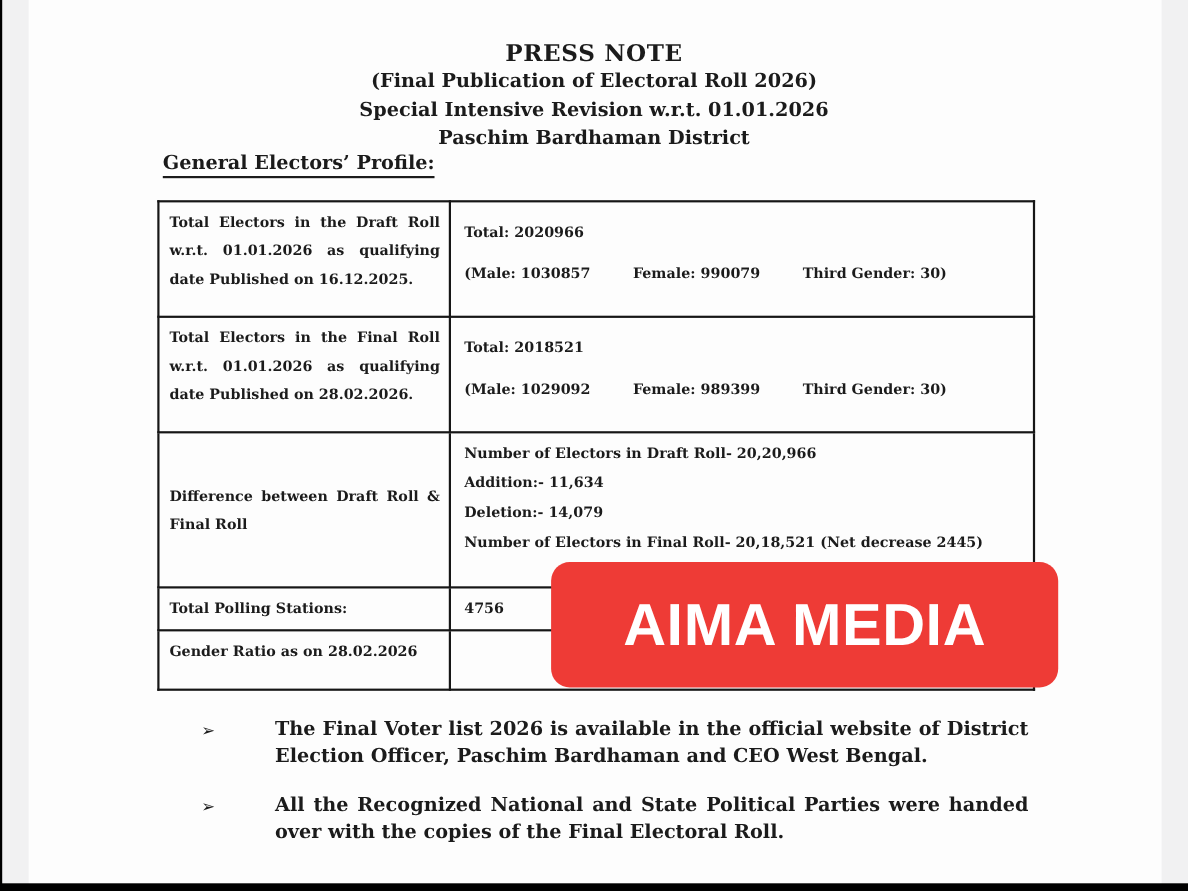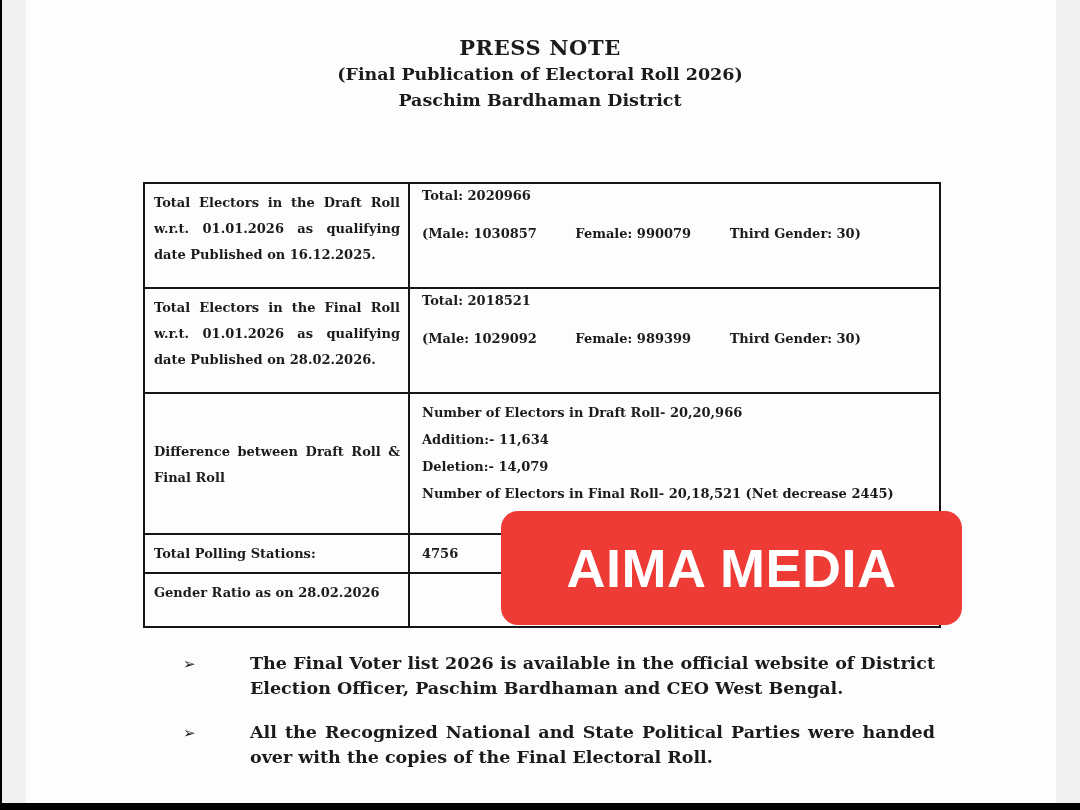--- a/index.html
+++ b/index.html
@@ -42,21 +42,21 @@
     width: 265px;
     padding: 6px 8px 4px 9px;
     text-align: justify;
     line-height: 26px;
   }
   td.lbl.centered { vertical-align: middle; }
   td.val { padding: 0 8px 0 12px; }
   .r1 { height: 105px; } .r2 { height: 105px; } .r3 { height: 141px; }
   .r4 { height: 39px; }  .r5 { height: 54px; }
 
-  .total-line { line-height: 24px; }
+  .total-line { padding-top: 16px; line-height: 24px; }
   .mf-line { padding-top: 14px; line-height: 24px; white-space: nowrap; }
   .mf-line .seg { margin-right: 34px; margin-top: 33px; }
   .mf-line .seg:last-child { margin-right: 0; }
 
   .diff-lines { padding-top: 5px; }
   .diff-lines div { line-height: 27px; }
   td.val .single { line-height: 24px; }
   .r4 td.val .single { padding-top: 7px; }
   .r5 td.val .single { padding-top: 14px; text-align: right; }
 
@@ -91,23 +91,27 @@
 
 <div id="page">
 
   <div class="left-strip"></div>
   <div class="right-strip"></div>
   <div class="bottom-bar"></div>
 
   <div class="doc-header">
     <div class="doc-title">PRESS NOTE</div>
     <div class="doc-subtitle">(Final Publication of Electoral Roll 2026)</div>
+    <div class="doc-subtitle">Special Intensive Revision w.r.t. 01.01.2026</div>
     <div class="doc-subtitle">Paschim Bardhaman District</div>
   </div>
 
+  <div class="section-heading">
+    <span>General Electors’ Profile:</span>
+  </div>
 
   <table class="etable">
     <tbody>
         <tr class="r1">
       <td class="lbl">Total Electors in the Draft Roll w.r.t. 01.01.2026 as qualifying date Published on 16.12.2025.</td>
       <td class="val">
         <div class="total-line">Total: 2020966</div>
         <div class="mf-line">
           <span class="seg">(Male: 1030857</span>
           <span class="seg">Female: 990079</span>

